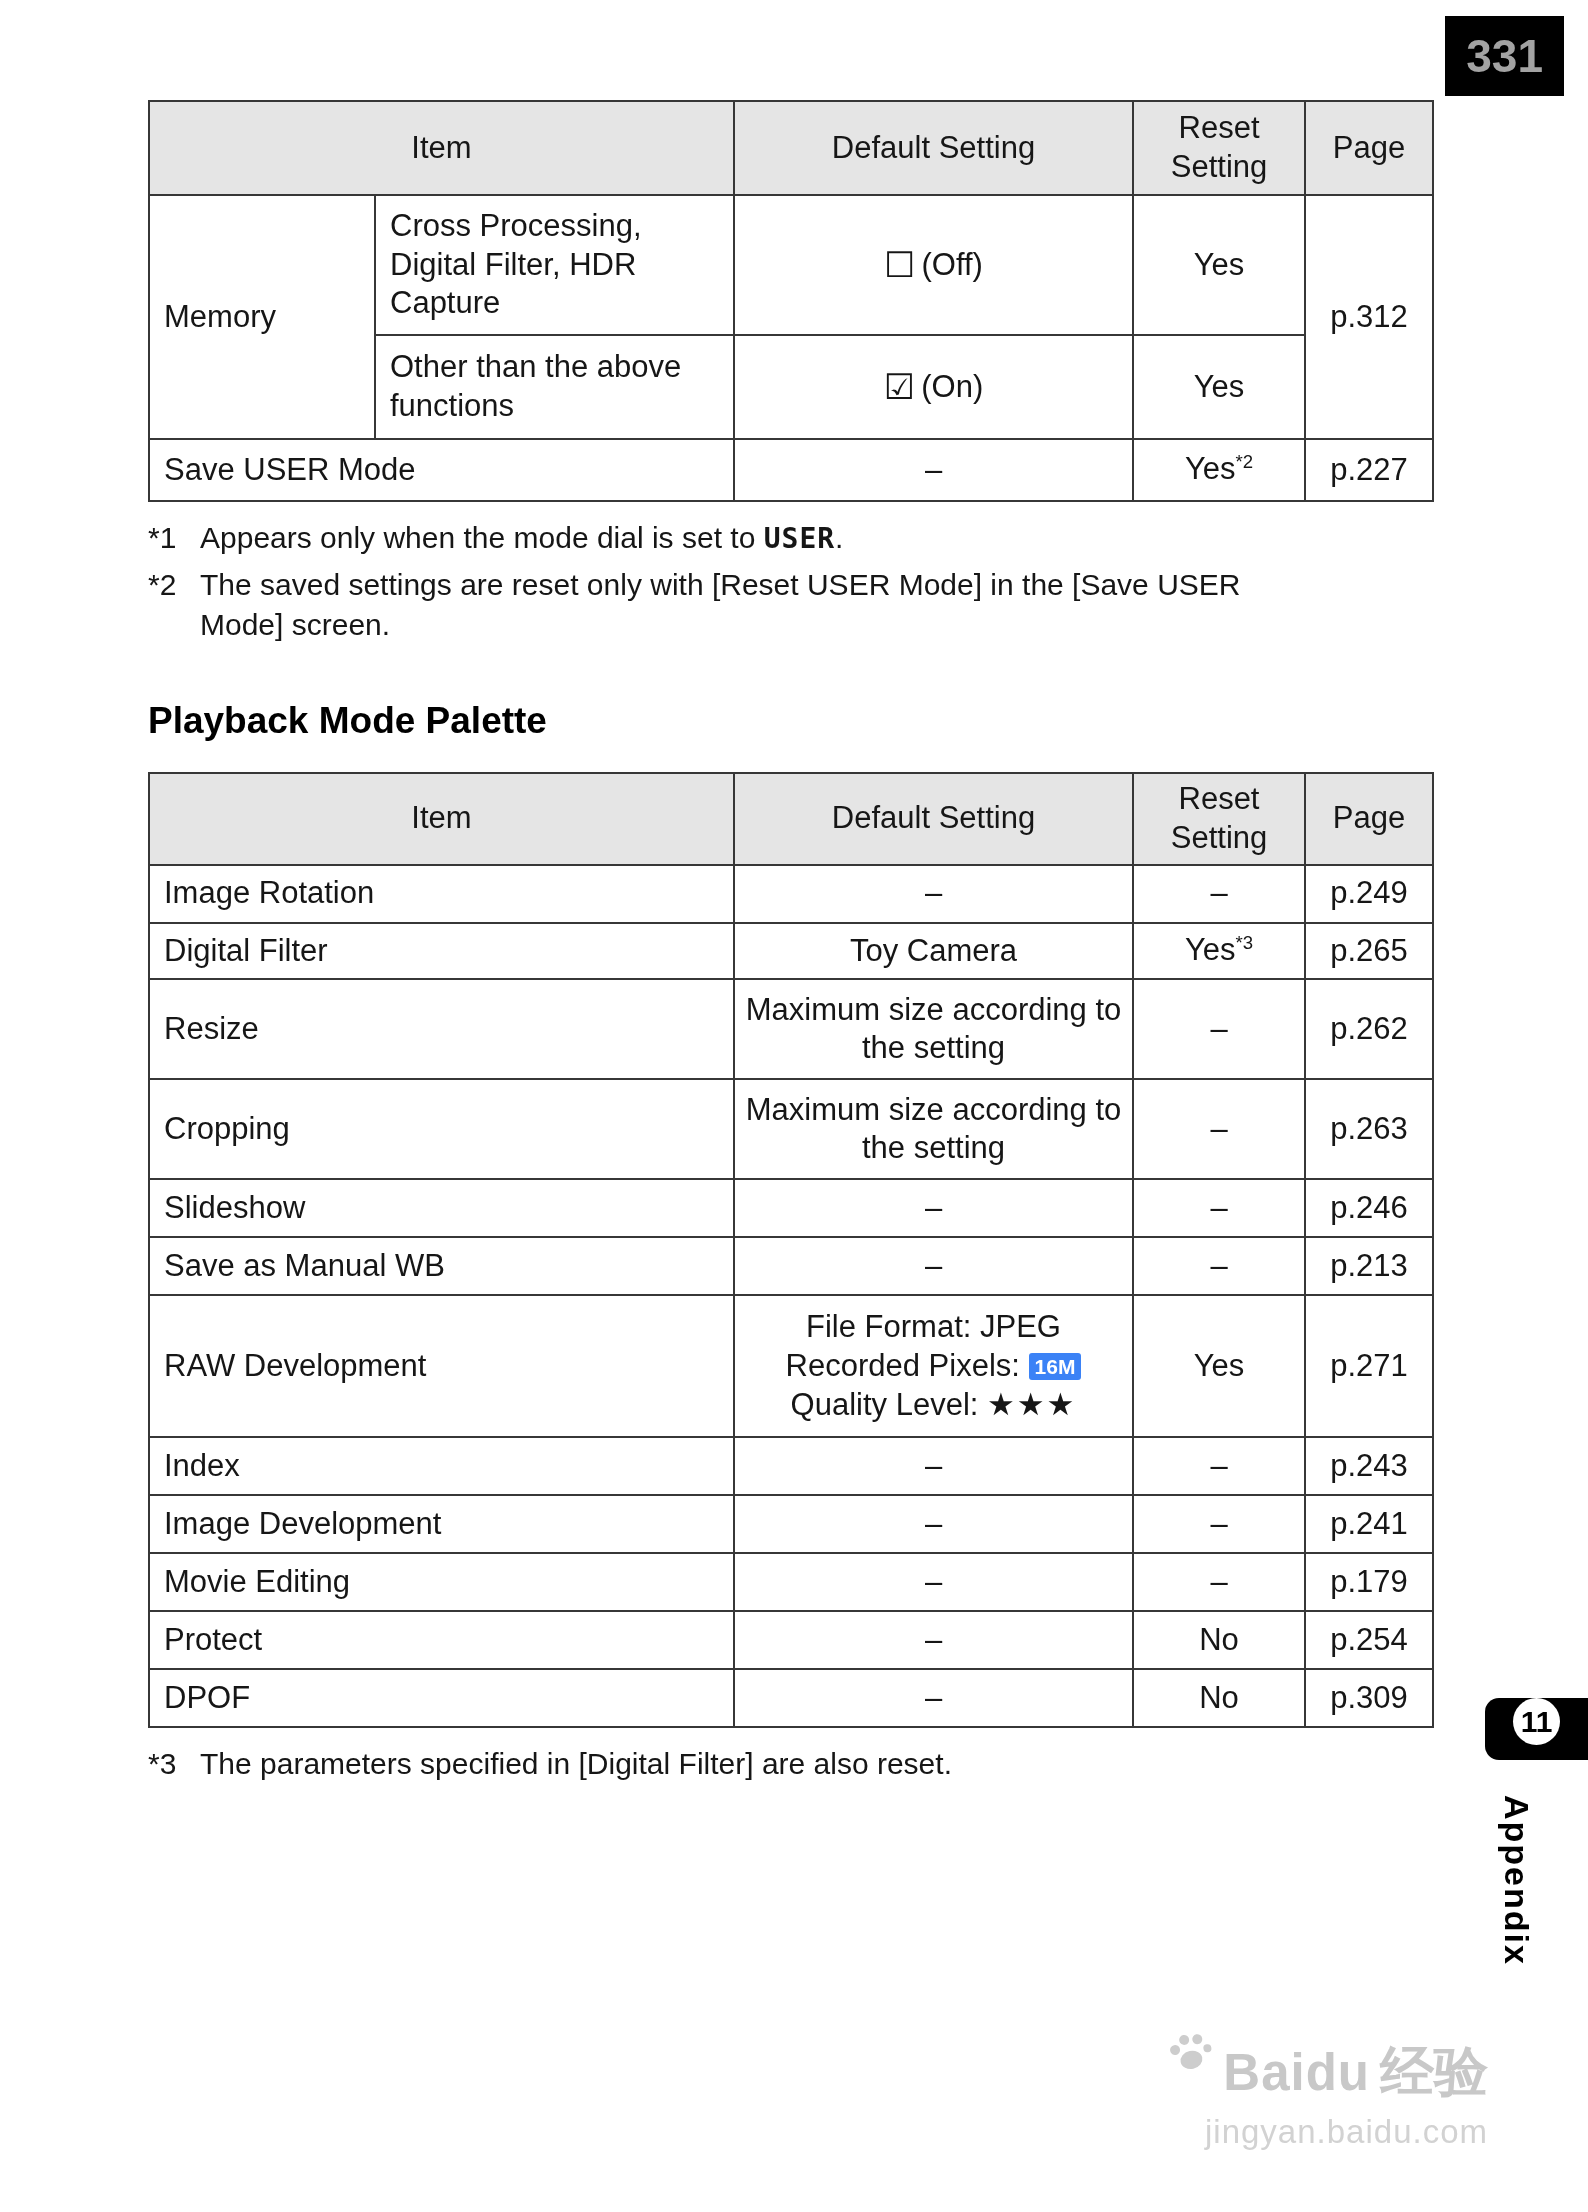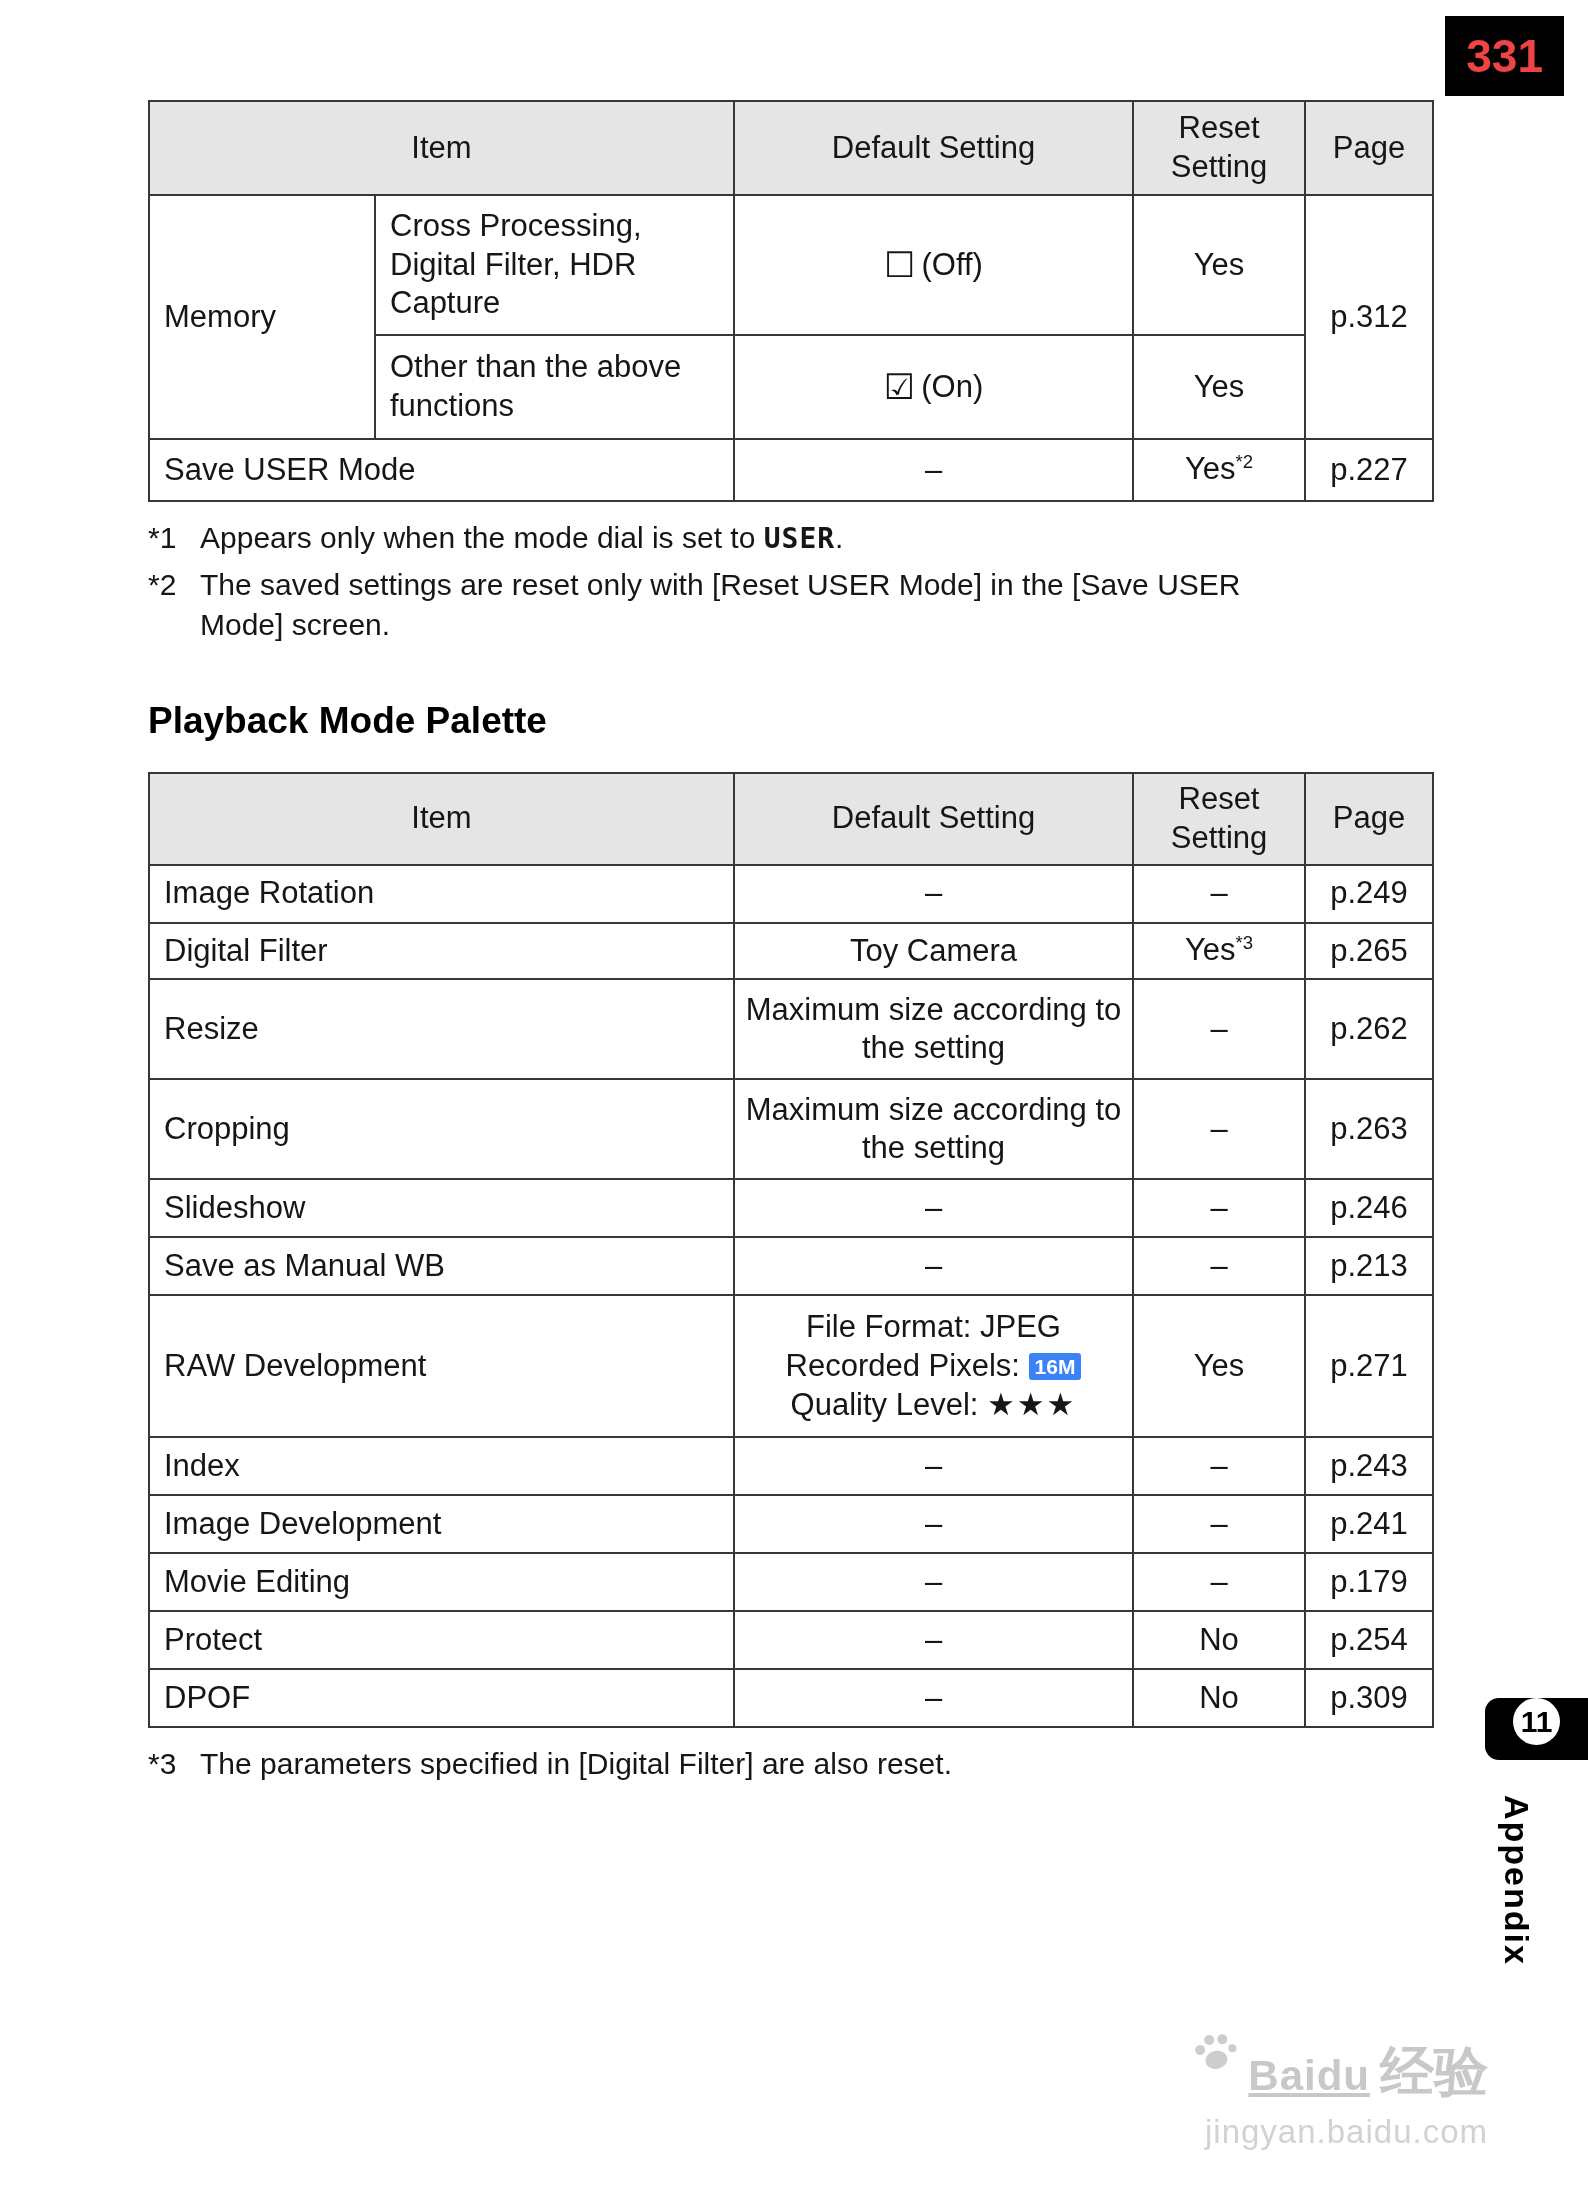--- a/index.html
+++ b/index.html
@@ -2,21 +2,21 @@
 <html><head>
 <meta charset="utf-8">
 <style>
   * { margin:0; padding:0; box-sizing:border-box; }
   html,body { background:#ffffff; }
   .page {
     position:relative; width:1588px; height:2212px; background:#fff;
     font-family:"Liberation Sans","DejaVu Sans",sans-serif; color:#161616; overflow:hidden;
   }
   .page-number {
-    position:absolute; top:16px; right:24px; background:#000; color:#ef4444;
+    position:absolute; top:16px; right:24px; background:#000; color:#a3a3a3;
     font-size:46px; font-weight:bold; line-height:1; padding:17px 21px;
   }
   .content { position:absolute; left:148px; top:100px; width:1284px; }
   table.tbl { border-collapse:collapse; width:1284px; table-layout:fixed; font-size:31px; line-height:1.25; }
   .tbl th, .tbl td { border:2px solid #373737; }
   .tbl th { background:#e5e5e5; font-weight:normal; text-align:center; vertical-align:middle; padding:6px; }
   .cell-item { text-align:left; vertical-align:middle; padding:8px 14px; }
   .cell-center { text-align:center; vertical-align:middle; padding:6px 4px; }
   .checkbox { font-size:35px; vertical-align:-2px; margin-right:6px; }
   .fn-sup { font-size:0.60em; vertical-align:super; letter-spacing:0; }
@@ -42,21 +42,21 @@
     width:47px; height:47px; background:#fff; border-radius:50%;
     display:flex; align-items:center; justify-content:center;
     font-size:30px; font-weight:bold; color:#000;
   }
   .chapter-label {
     position:absolute; right:52px; top:1795px; writing-mode:vertical-rl;
     font-size:34px; font-weight:bold; color:#000; letter-spacing:2px;
   }
   .watermark { position:absolute; right:100px; top:2036px; text-align:right; color:#c8c8c8; }
   .wm-row { display:flex; align-items:baseline; justify-content:flex-end; gap:10px; }
-  .wm-brand { font-size:42px; font-weight:bold; letter-spacing:1px;text-decoration:underline; }
+  .wm-brand { font-size:51px; font-weight:bold; letter-spacing:1px; }
   .wm-cjk { font-size:54px; font-weight:bold; }
   .wm-url { font-size:33px; color:#d2d2d2; letter-spacing:1px; margin-top:4px; }
   .paw { transform:translateY(-18px) rotate(-12deg); }
 </style>
 </head>
 <body>
 
 <div class="page">
 
   <div class="page-number">331</div>

